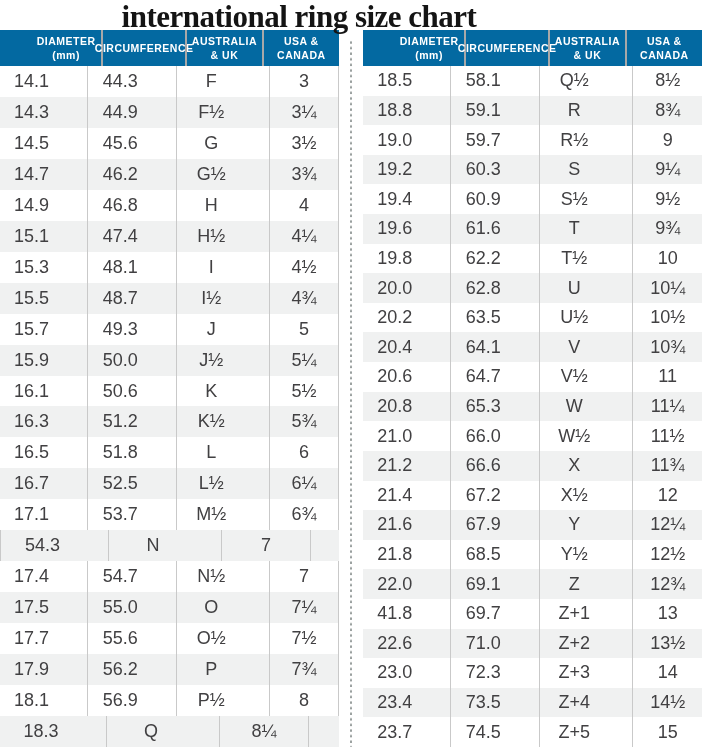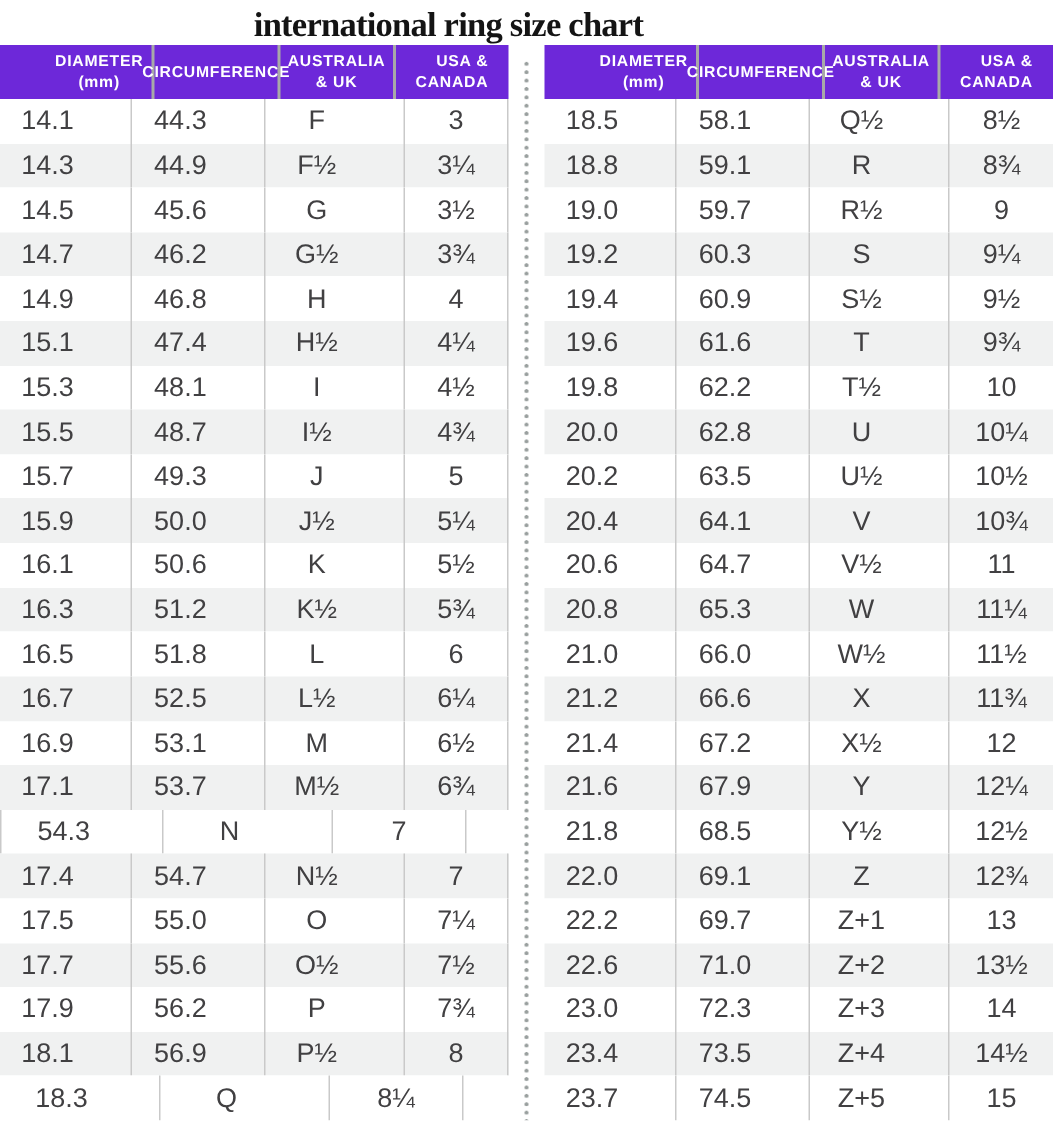--- a/index.html
+++ b/index.html
@@ -14,38 +14,38 @@
     text-align: center;
     position: relative;
     z-index: 2;
   }
   .title {
     display: inline-block;
     transform: translateX(-52px);
     margin: 0;
     font-family: "Liberation Serif", "DejaVu Serif", serif;
     font-weight: 900;
-    font-size: 23px;
+    font-size: 31px;
     line-height: 33px;
     letter-spacing: -0.5px;
     color: #141414;
     white-space: nowrap;
   }
   .tables {
     display: flex;
     height: 717px;
   }
   .rtable {
     width: 339px;
     display: flex;
     flex-direction: column;
   }
   .thead {
     height: 36px;
-    background: #6d28d9;
+    background: #0369a1;
     display: flex;
     flex: 0 0 36px;
     padding-left: 31px;
   }
   .hcell {
     box-sizing: border-box;
     display: flex;
     align-items: center;
     justify-content: center;
     text-align: center;
@@ -53,21 +53,21 @@
     font-size: 10.5px;
     font-weight: bold;
     letter-spacing: 0.5px;
     line-height: 1.35;
     white-space: pre-line;
   }
   .hcell + .hcell { border-left: 2px solid #a8a8a8; }
   .c0 { width: 82px; }
   .c1 { width: 84px; }
   .c2 { width: 89px; }
-  .c3 { width: 90px; text-align: right; }
+  .c3 { width: 90px; }
   .tbody {
     flex: 1;
     display: flex;
     flex-direction: column;
   }
   .trow {
     flex: 1;
     display: flex;
     background: #ffffff;
     gap: 24px;
@@ -196,26 +196,20 @@
             <div class="tcell c2">L</div>
             <div class="tcell c3">6</div>
           </div>
           <div class="trow">
             <div class="tcell c0">16.7</div>
             <div class="tcell c1">52.5</div>
             <div class="tcell c2">L½</div>
             <div class="tcell c3">6¼</div>
           </div>
           <div class="trow">
-            <div class="tcell c0">16.9</div>
-            <div class="tcell c1">53.1</div>
-            <div class="tcell c2">M</div>
-            <div class="tcell c3">6½</div>
-          </div>
-          <div class="trow">
             <div class="tcell c0">17.1</div>
             <div class="tcell c1">53.7</div>
             <div class="tcell c2">M½</div>
             <div class="tcell c3">6¾</div>
           </div>
           <div class="trow">
             <div class="tcell c1">54.3</div>
             <div class="tcell c2">N</div>
             <div class="tcell c3">7</div>
           </div>
@@ -374,21 +368,21 @@
             <div class="tcell c2">Y½</div>
             <div class="tcell c3">12½</div>
           </div>
           <div class="trow">
             <div class="tcell c0">22.0</div>
             <div class="tcell c1">69.1</div>
             <div class="tcell c2">Z</div>
             <div class="tcell c3">12¾</div>
           </div>
           <div class="trow">
-            <div class="tcell c0">22.2</div>
+            <div class="tcell c0">41.8</div>
             <div class="tcell c1">69.7</div>
             <div class="tcell c2">Z+1</div>
             <div class="tcell c3">13</div>
           </div>
           <div class="trow">
             <div class="tcell c0">22.6</div>
             <div class="tcell c1">71.0</div>
             <div class="tcell c2">Z+2</div>
             <div class="tcell c3">13½</div>
           </div>

